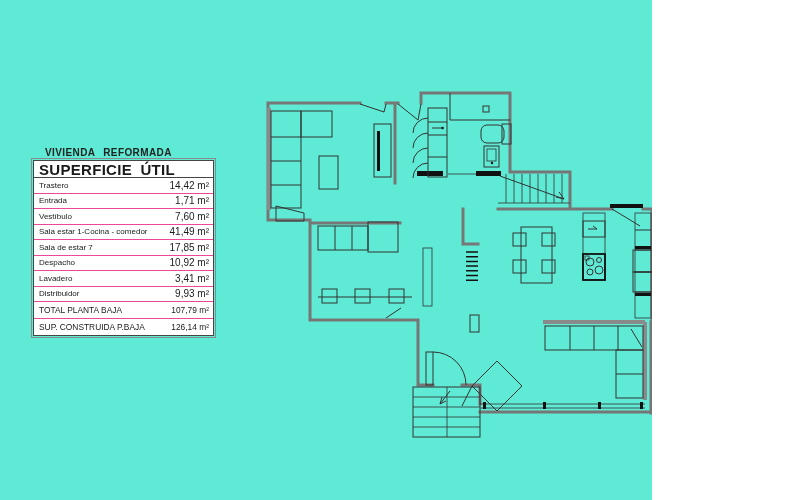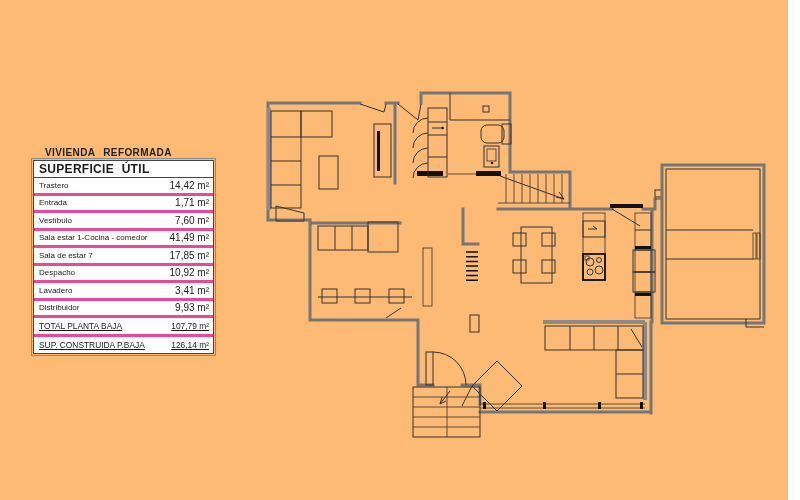--- a/index.html
+++ b/index.html
@@ -1,29 +1,29 @@
 <!DOCTYPE html>
 <html><head>
 <meta charset="utf-8">
 <style>
   html,body{margin:0;padding:0;background:#fff;}
-  #stage{position:relative;width:788px;height:500px;background:#fdba74;overflow:hidden;
+  #stage{position:relative;width:652px;height:500px;background:#5eead4;overflow:hidden;
          font-family:"Liberation Sans",sans-serif;color:#1a1a1a;}
   
   .legend{position:absolute;left:33px;top:147px;width:181px;}
   .legend-title{font-size:10px;font-weight:bold;color:#222;letter-spacing:.4px;
                 word-spacing:5px;padding-left:12px;margin-bottom:2px;white-space:nowrap;}
   .legend-table{border:1px solid #444;outline:1px solid #8a8a8a;outline-offset:1px;background:#fff;}
-  .lhead{font-size:12px;font-weight:bold;letter-spacing:.3px;word-spacing:4px;
+  .lhead{font-size:15px;font-weight:bold;letter-spacing:.3px;word-spacing:4px;
          padding:2px 4px 1px 5px;border-bottom:1px solid #444;height:13px;line-height:13px;white-space:nowrap;}
   .lrow{display:flex;justify-content:space-between;align-items:center;height:14.5px;
-        border-bottom:3px solid #ec4899;padding:0 4px 0 5px;font-size:8px;white-space:nowrap;}
+        border-bottom:1px solid #ec4899;padding:0 4px 0 5px;font-size:8px;white-space:nowrap;}
   .lrow:last-child{border-bottom:none;}
   .lrow .val{font-size:10px;}
-  .lrow.total{height:16px;font-size:8.4px;text-decoration:underline;}
+  .lrow.total{height:16px;font-size:8.4px;}
   .lrow.total .val{font-size:8.4px;margin-left:21px;}
   
   svg{position:absolute;left:250px;top:85px;}
   .w{stroke:#767676;stroke-width:3;fill:none;stroke-linecap:square;}
   .wb{stroke:#8a8a8a;stroke-width:4;fill:none;stroke-linecap:square;}
   .t{stroke:#333;stroke-width:1;fill:none;}
   .tt{stroke:#333;stroke-width:.8;fill:none;}
   .blk{fill:#111;stroke:none;}
 </style>
 </head>

